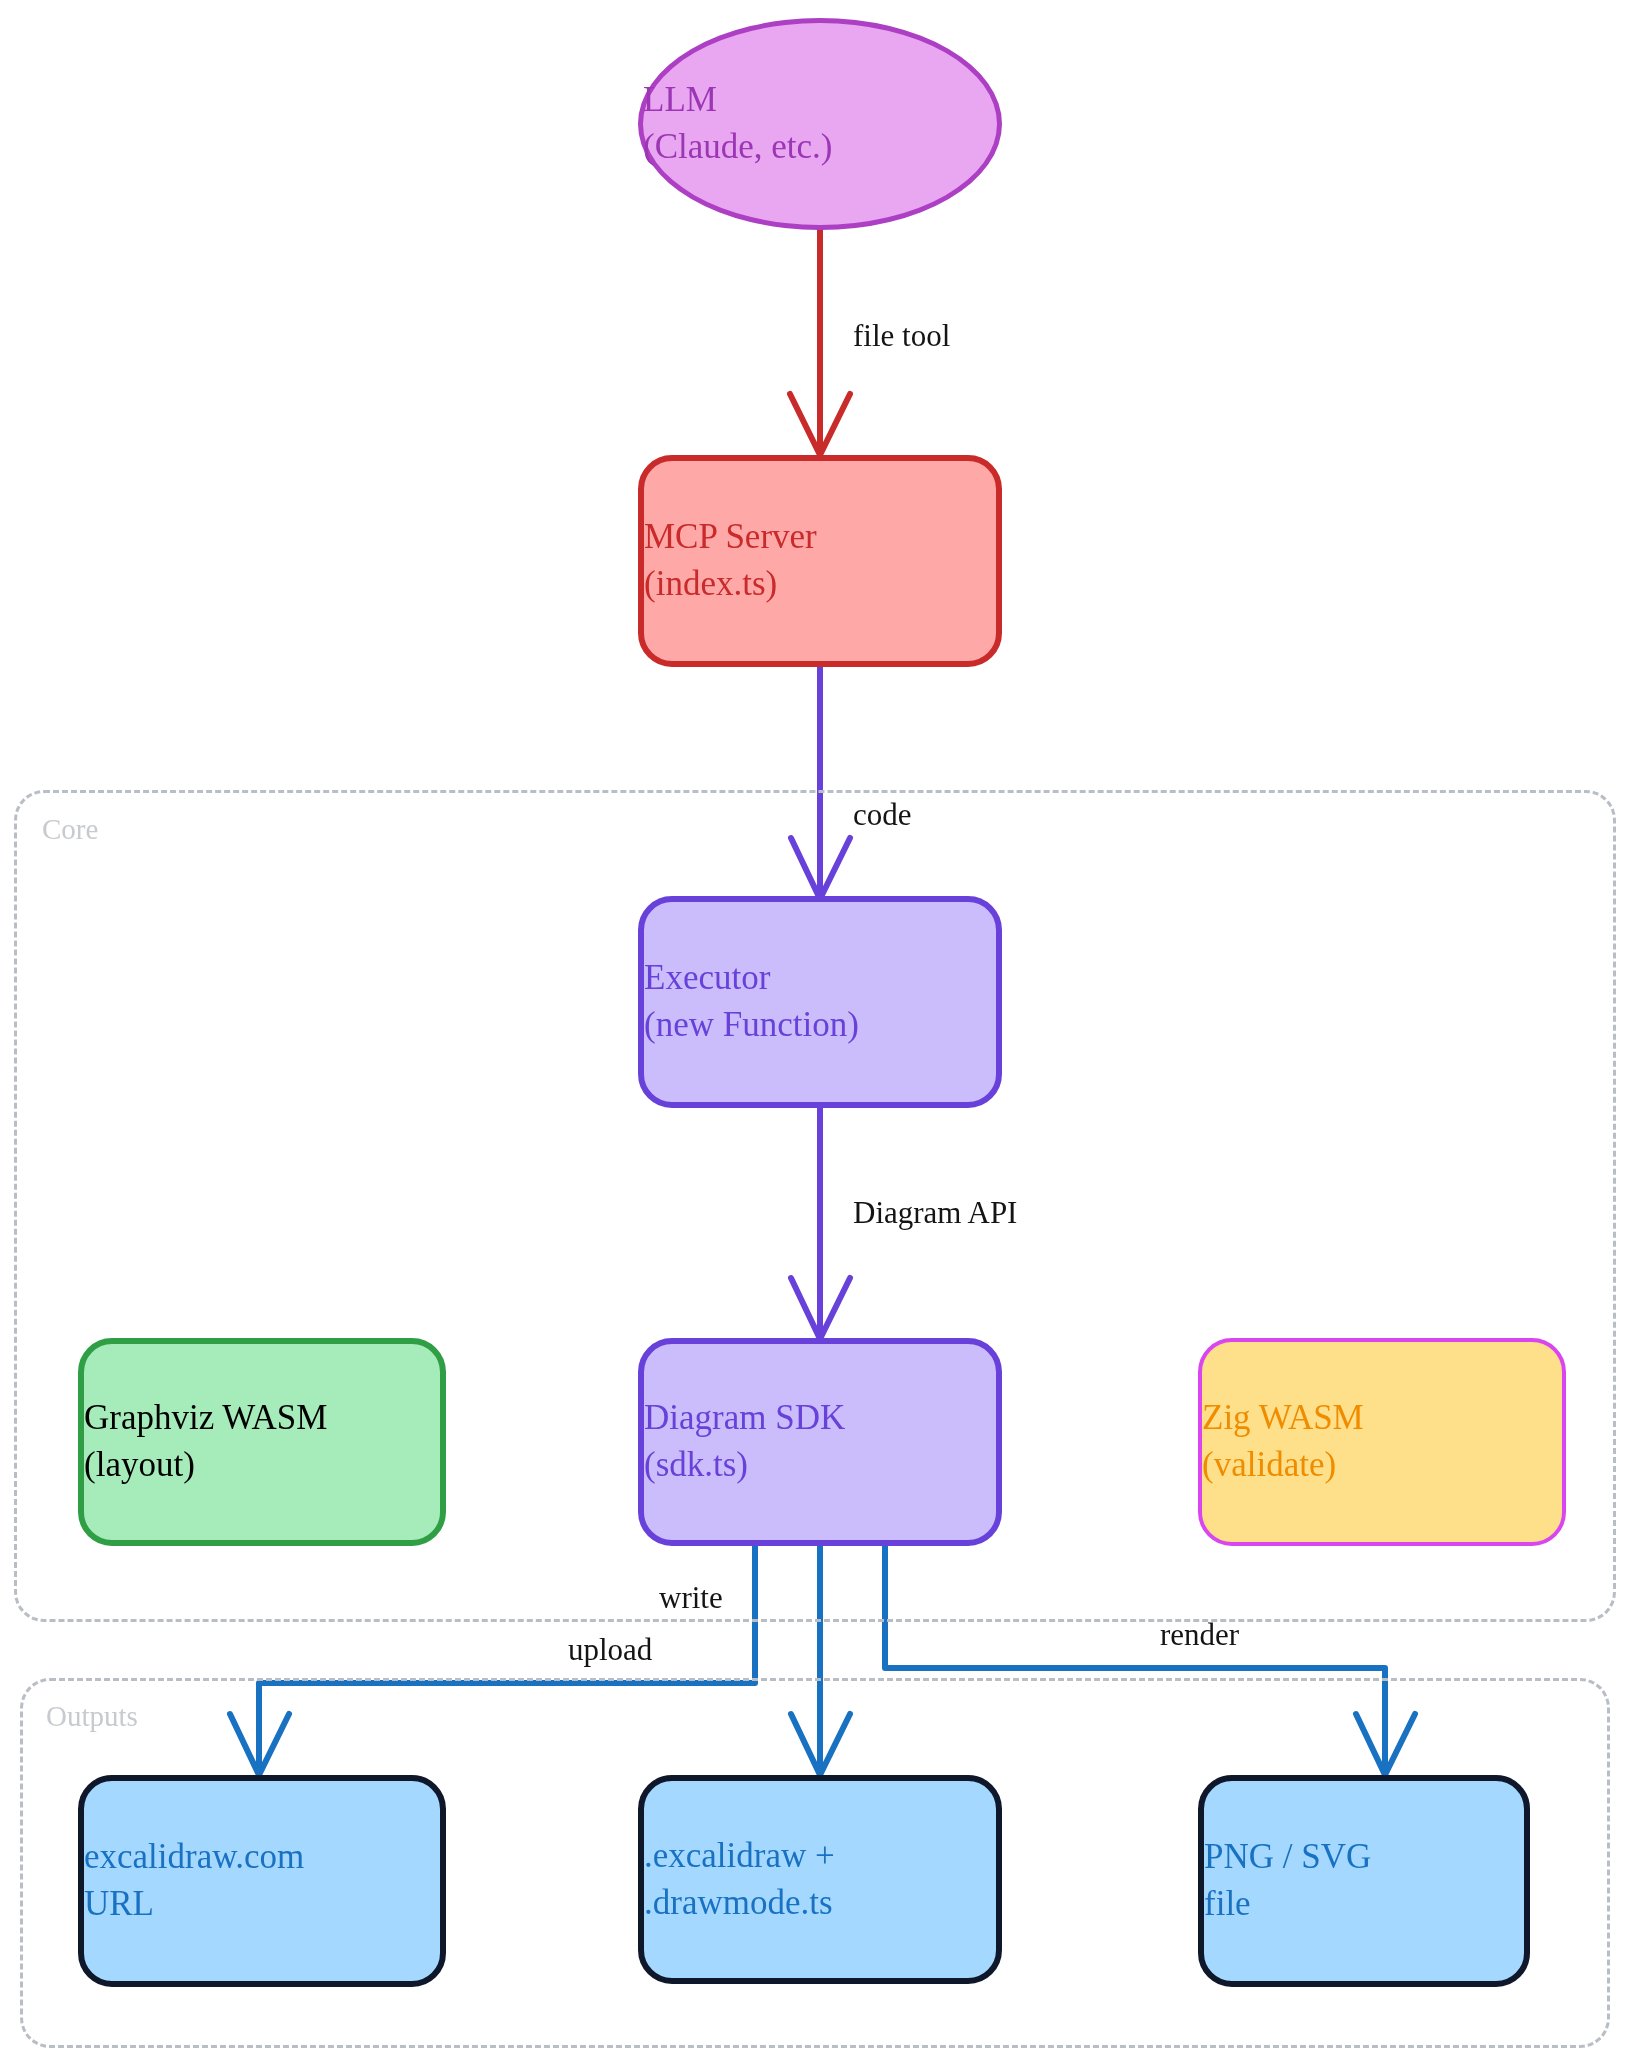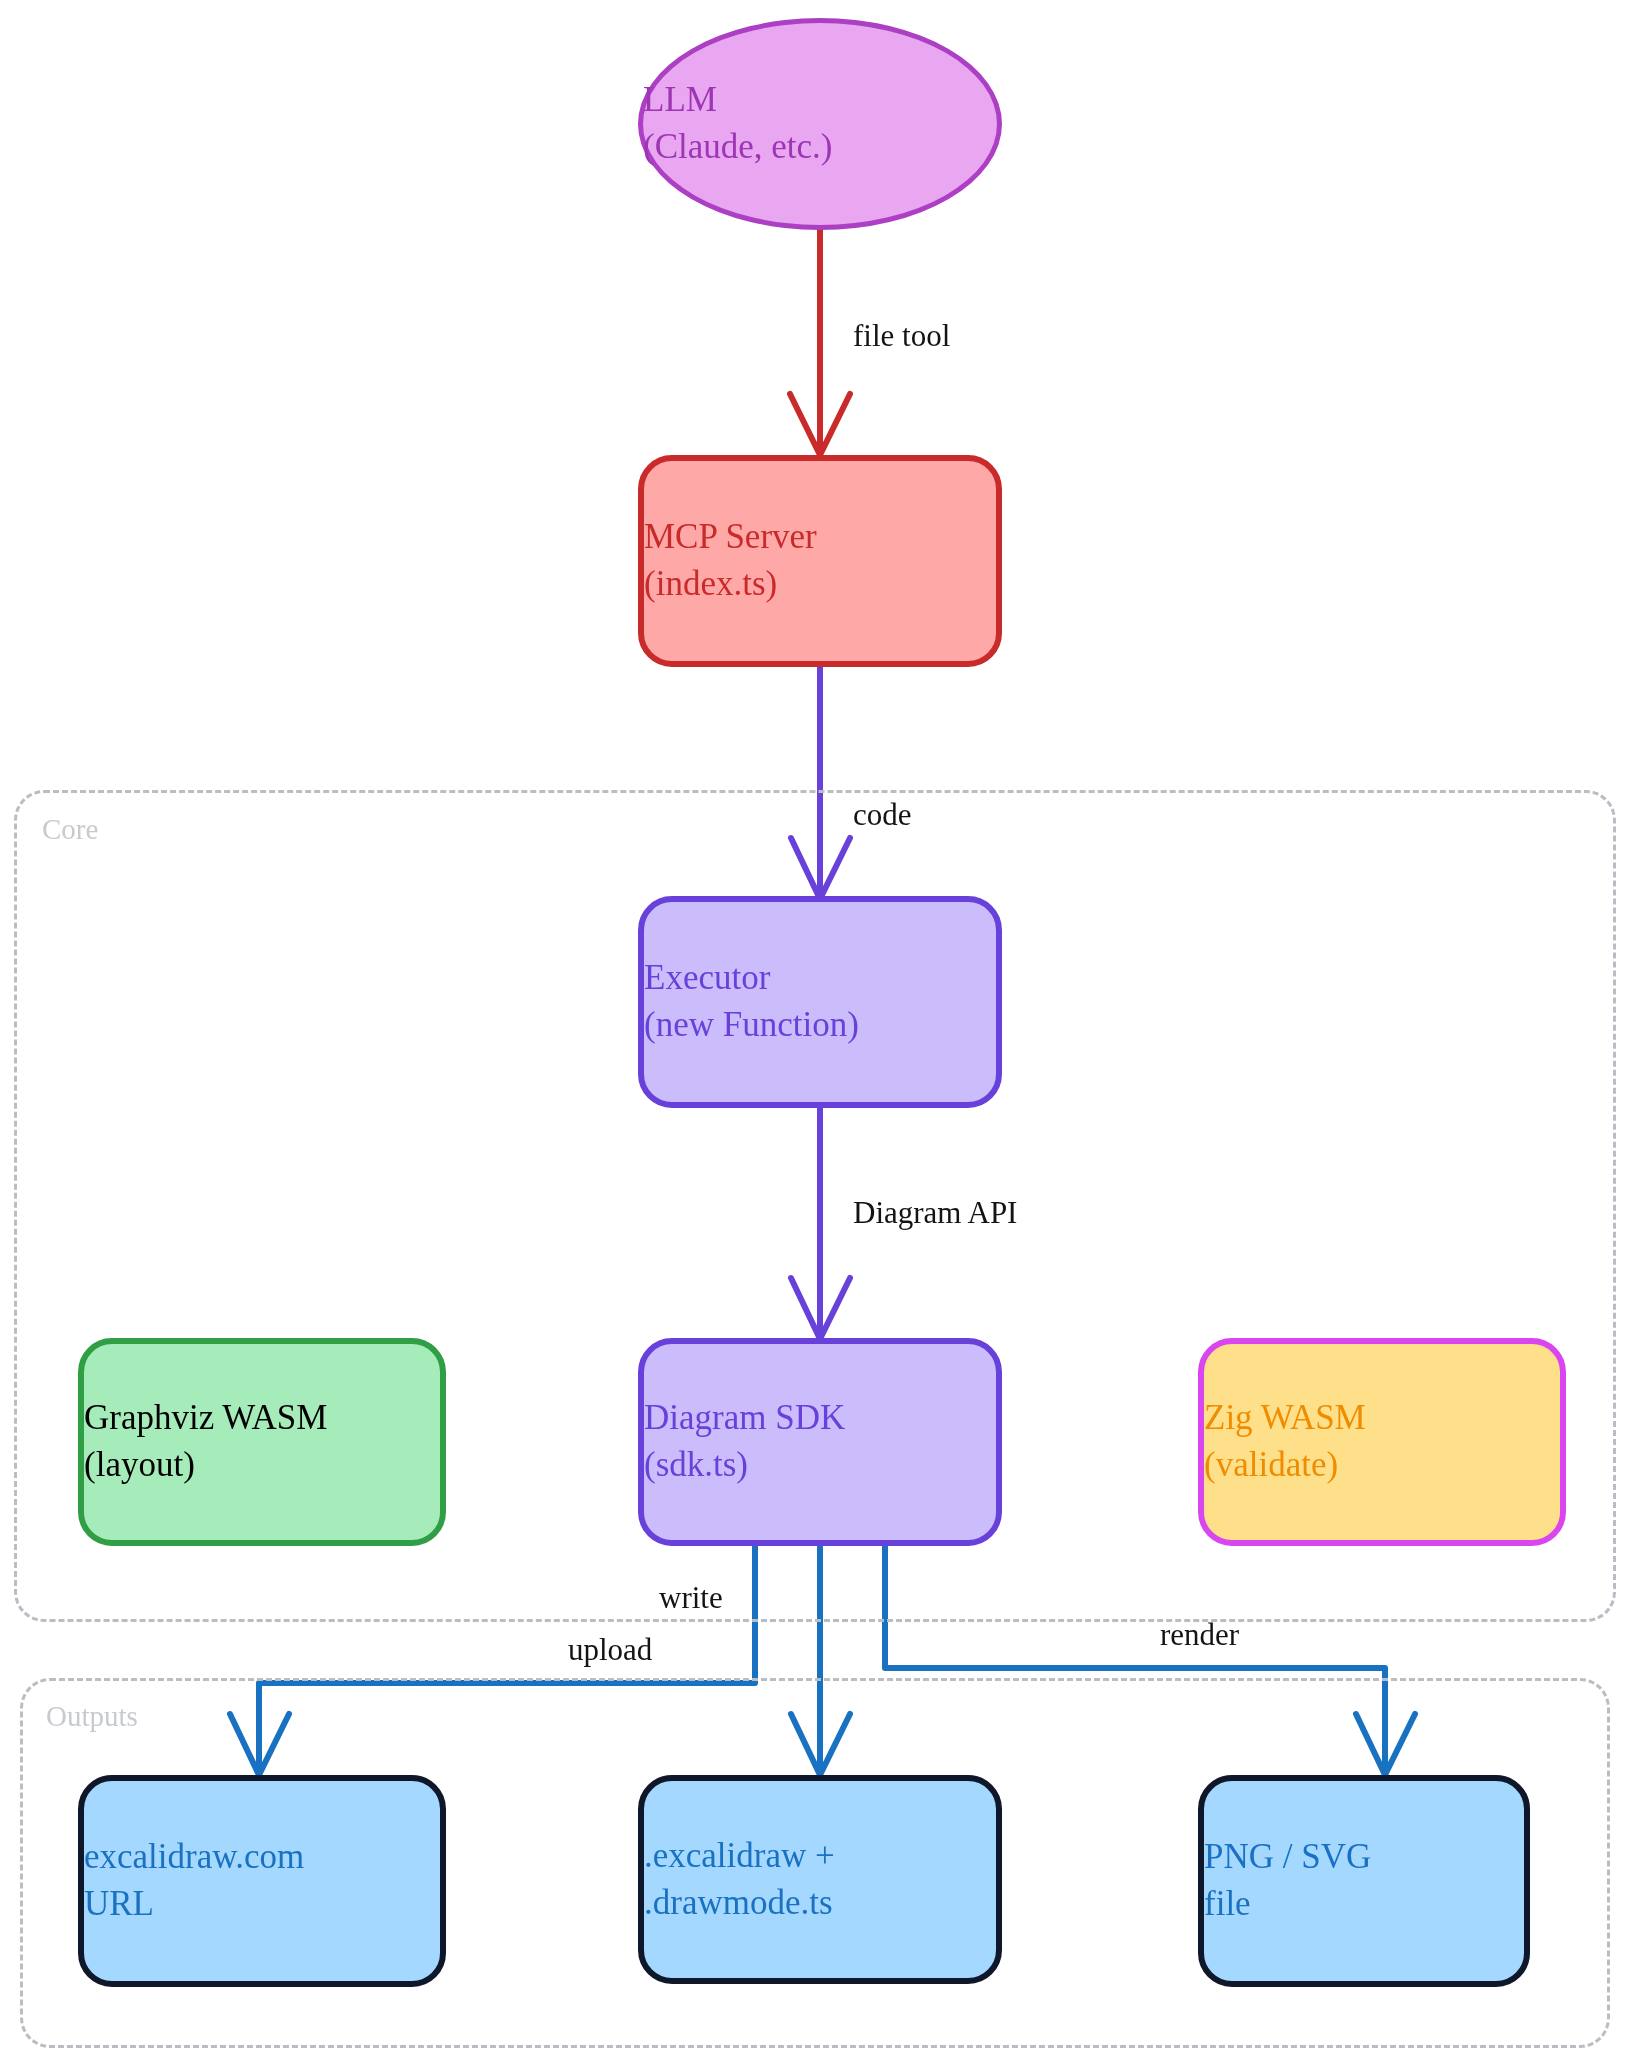--- a/index.html
+++ b/index.html
@@ -66,21 +66,21 @@
     font-size: 35px;
   }
   .n-graphviz {
     background: #a6ebba;
     border: 6px solid #2f9e44;
     color: #000000;
     font-size: 35px;
   }
   .n-zig {
     background: #ffe08a;
-    border: 6px solid #d946ef;
+    border: 4px solid #d946ef;
     color: #f08c00;
     font-size: 35px;
   }
   .n-output {
     background: #a5d8ff;
     border: 6px solid #0f172a;
     color: #1971c2;
     font-size: 35px;
   }
   

